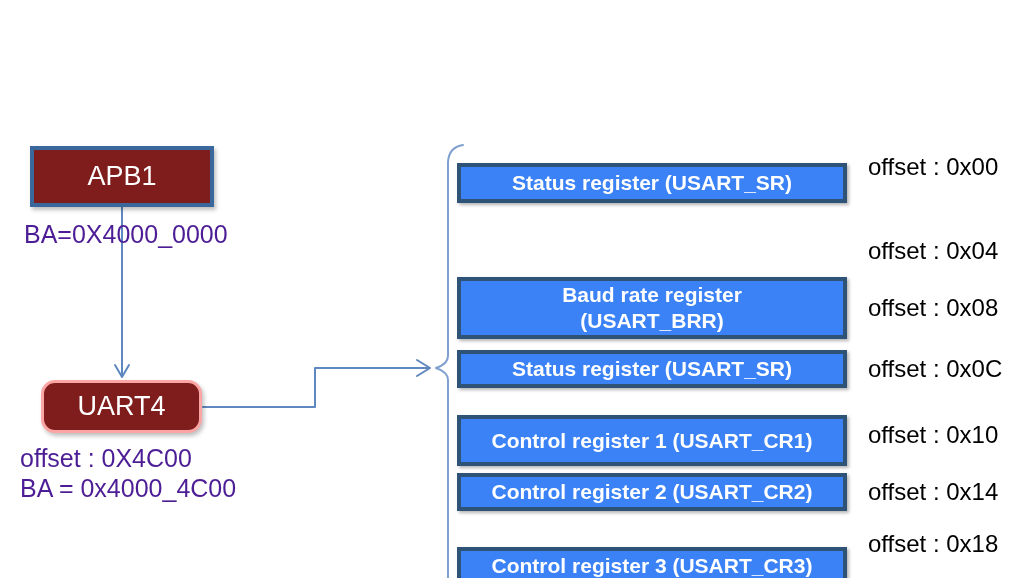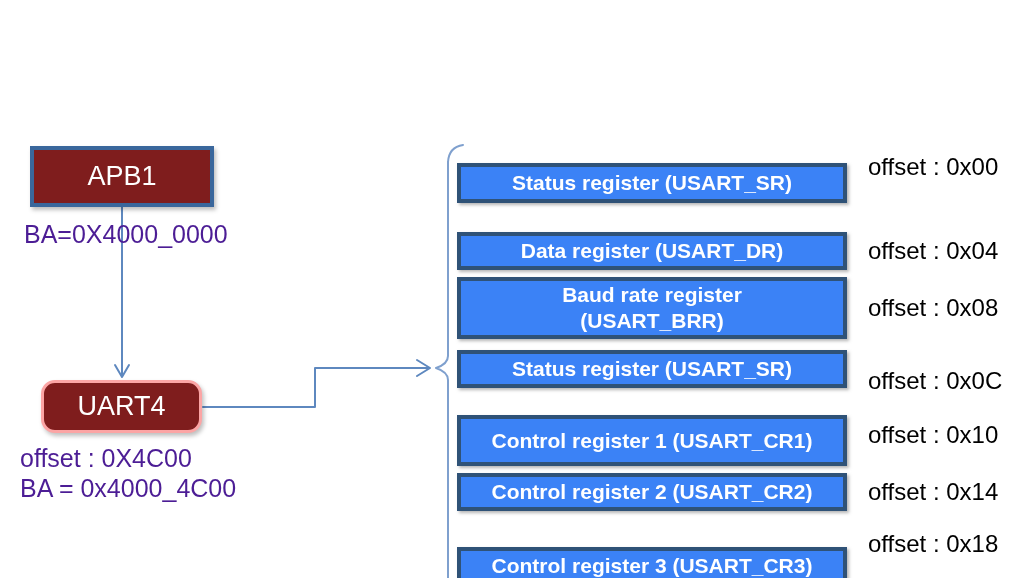--- a/index.html
+++ b/index.html
@@ -80,21 +80,21 @@
     position: absolute;
     left: 868px;
     color: #000000;
     font-size: 24px;
     line-height: 30px;
     white-space: nowrap;
   }
   .rb0 { top: 163px; height: 40px; }  .ro0 { top: 152px; }
   .rb1 { top: 232px; height: 38px; }  .ro1 { top: 236px; }
   .rb2 { top: 277px; height: 62px; }  .ro2 { top: 293px; }
-  .rb3 { top: 350px; height: 38px; }  .ro3 { top: 366px; }
+  .rb3 { top: 350px; height: 38px; }  .ro3 { top: 354px; }
   .rb4 { top: 415px; height: 51px; }  .ro4 { top: 420px; }
   .rb5 { top: 473px; height: 38px; }  .ro5 { top: 477px; }
   .rb6 { top: 547px; height: 38px; }  .ro6 { top: 529px; }
 </style>
 </head>
 <body>
 
 <div class="canvas">
 
   <div class="title">
@@ -124,23 +124,20 @@
     <span>UART4</span>
   </div>
   <div class="side-label lbl-off">offset : 0X4C00</div>
   <div class="side-label lbl-ba2">BA = 0x4000_4C00</div>
 
   <div class="regbox rb0">
     <span>Status register (USART_SR)</span>
   </div>
   <div class="regoffset ro0">offset : 0x00</div>
 
-  <div class="regbox rb1">
-    <span>Data register (USART_DR)</span>
-  </div>
   <div class="regoffset ro1">offset : 0x04</div>
 
   <div class="regbox rb2">
     <span>Baud rate register</span>
     <span>(USART_BRR)</span>
   </div>
   <div class="regoffset ro2">offset : 0x08</div>
 
   <div class="regbox rb3">
     <span>Status register (USART_SR)</span>

